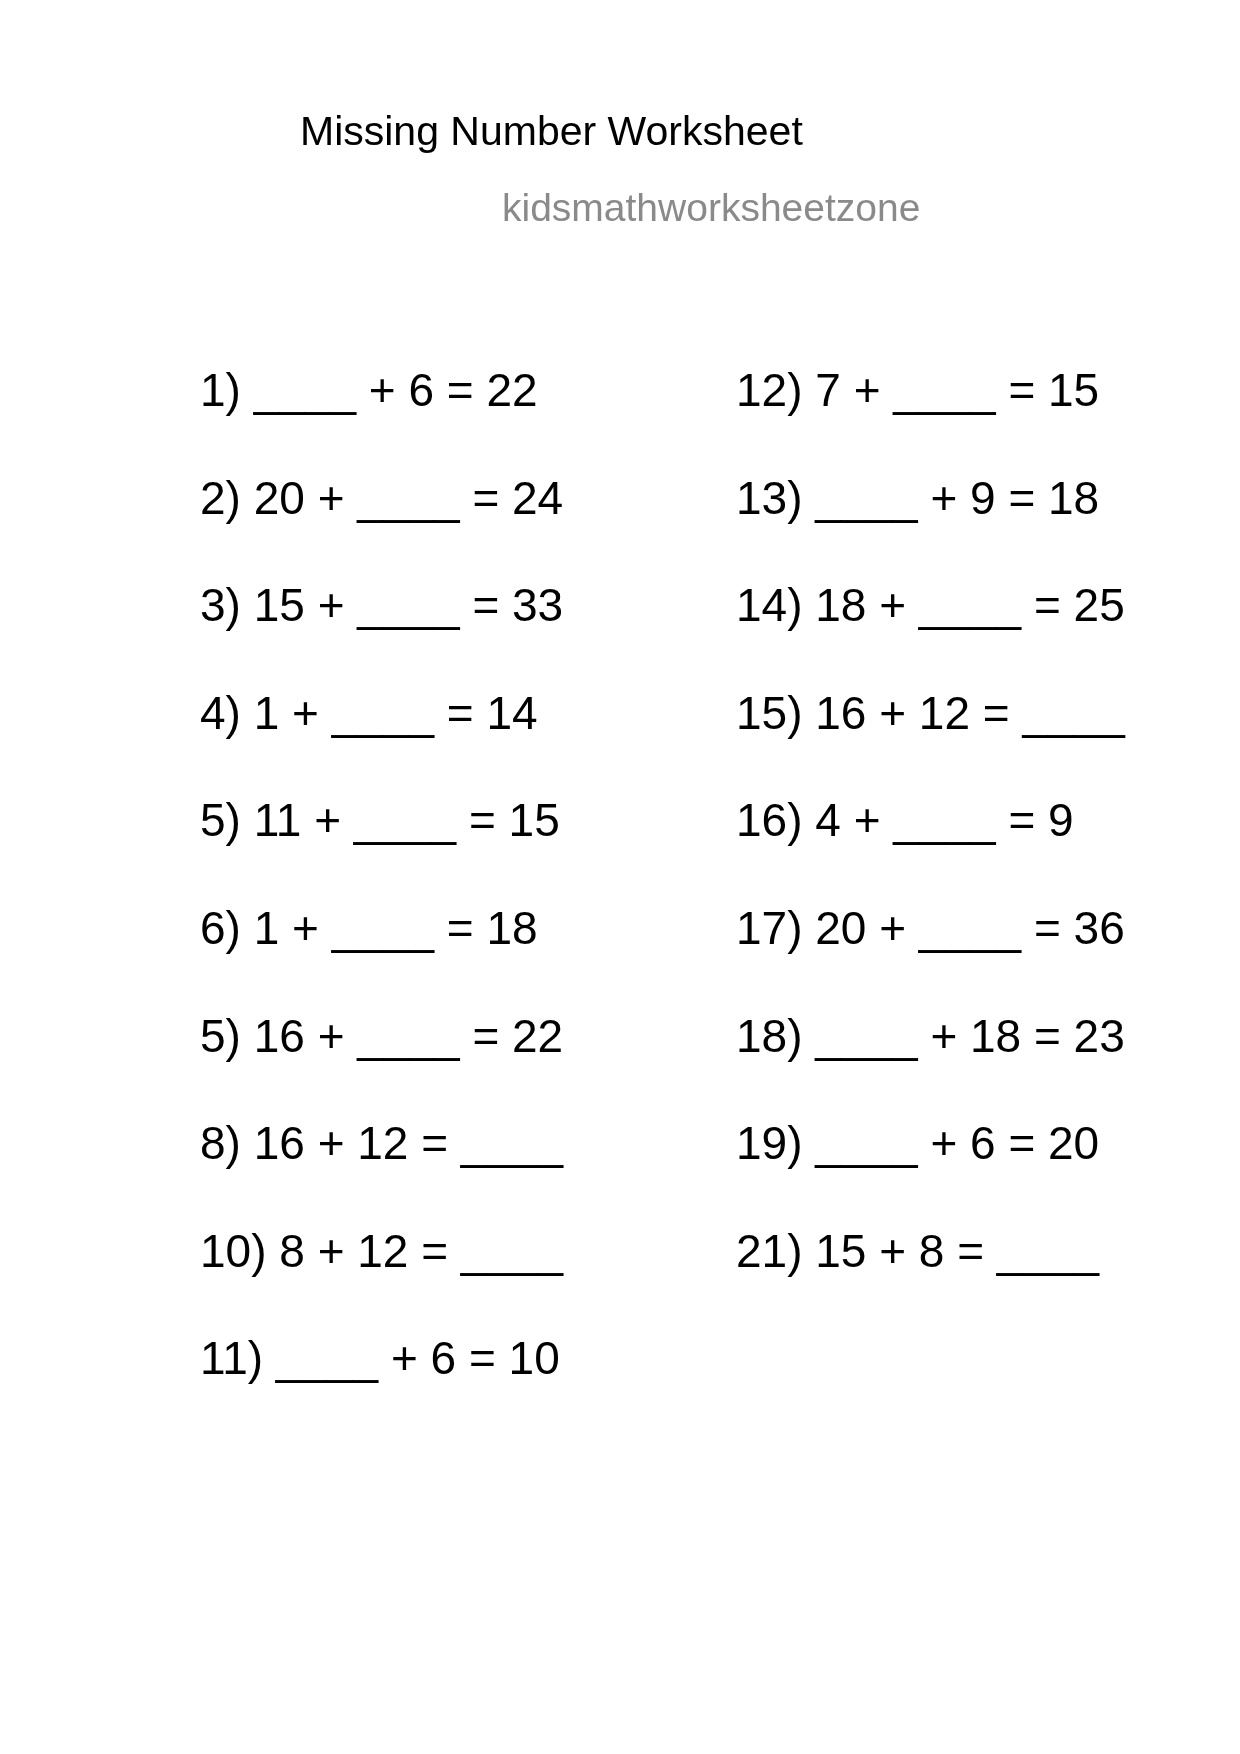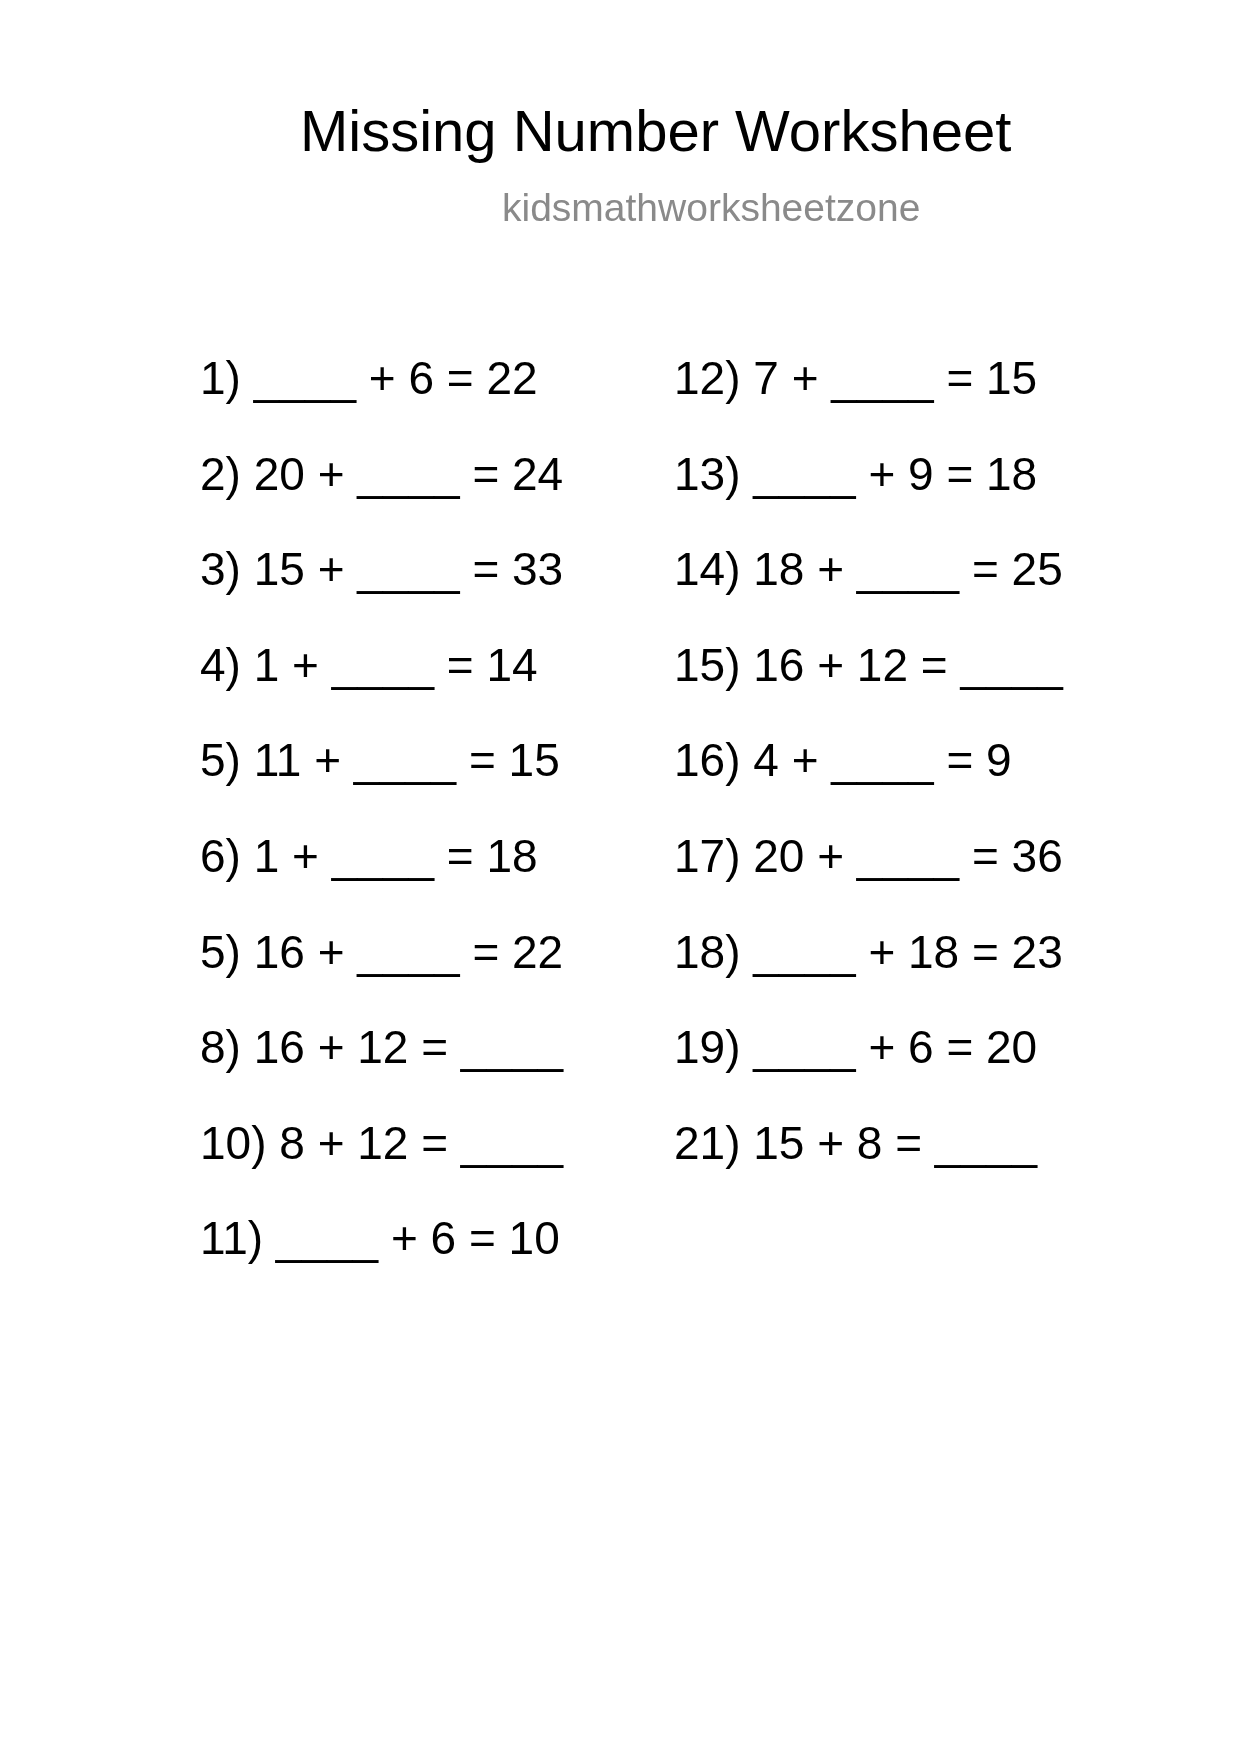--- a/index.html
+++ b/index.html
@@ -1,25 +1,25 @@
 <!DOCTYPE html>
 <html><head>
 <meta charset="utf-8">
 <style>
   html, body { margin: 0; padding: 0; background: #ffffff; }
   body { width: 1240px; height: 1754px; position: relative; overflow: hidden;
          font-family: "Liberation Sans", sans-serif; color: #000; }
-  .title { position: absolute; left: 300px; top: 96px; font-size: 58px; line-height: 70px;
+  .title { position: absolute; left: 300px; top: 96px; font-size: 41px; line-height: 70px;
            white-space: nowrap; color: #000; }
   .subtitle { position: absolute; left: 502px; top: 186px; font-size: 39px; line-height: 44px;
               white-space: nowrap; color: #8a8a8a; }
   .col { position: absolute; top: 350px; }
   .col.left { left: 200px; }
-  .col.right { left: 674px; }
-  .problem { height: 95.6px; font-size: 46px; line-height: 56px; white-space: nowrap; }
+  .col.right { left: 736px; }
+  .problem { height: 95.6px; font-size: 46px; line-height: 56px; white-space: nowrap; margin-top: 12px; }
 </style>
 </head>
 <body>
 
 <div>
   <div class="title">Missing Number Worksheet</div>
   <div class="subtitle">kidsmathworksheetzone</div>
 
   <div class="col left">
     <div class="problem">1) ____ + 6 = 22</div>

